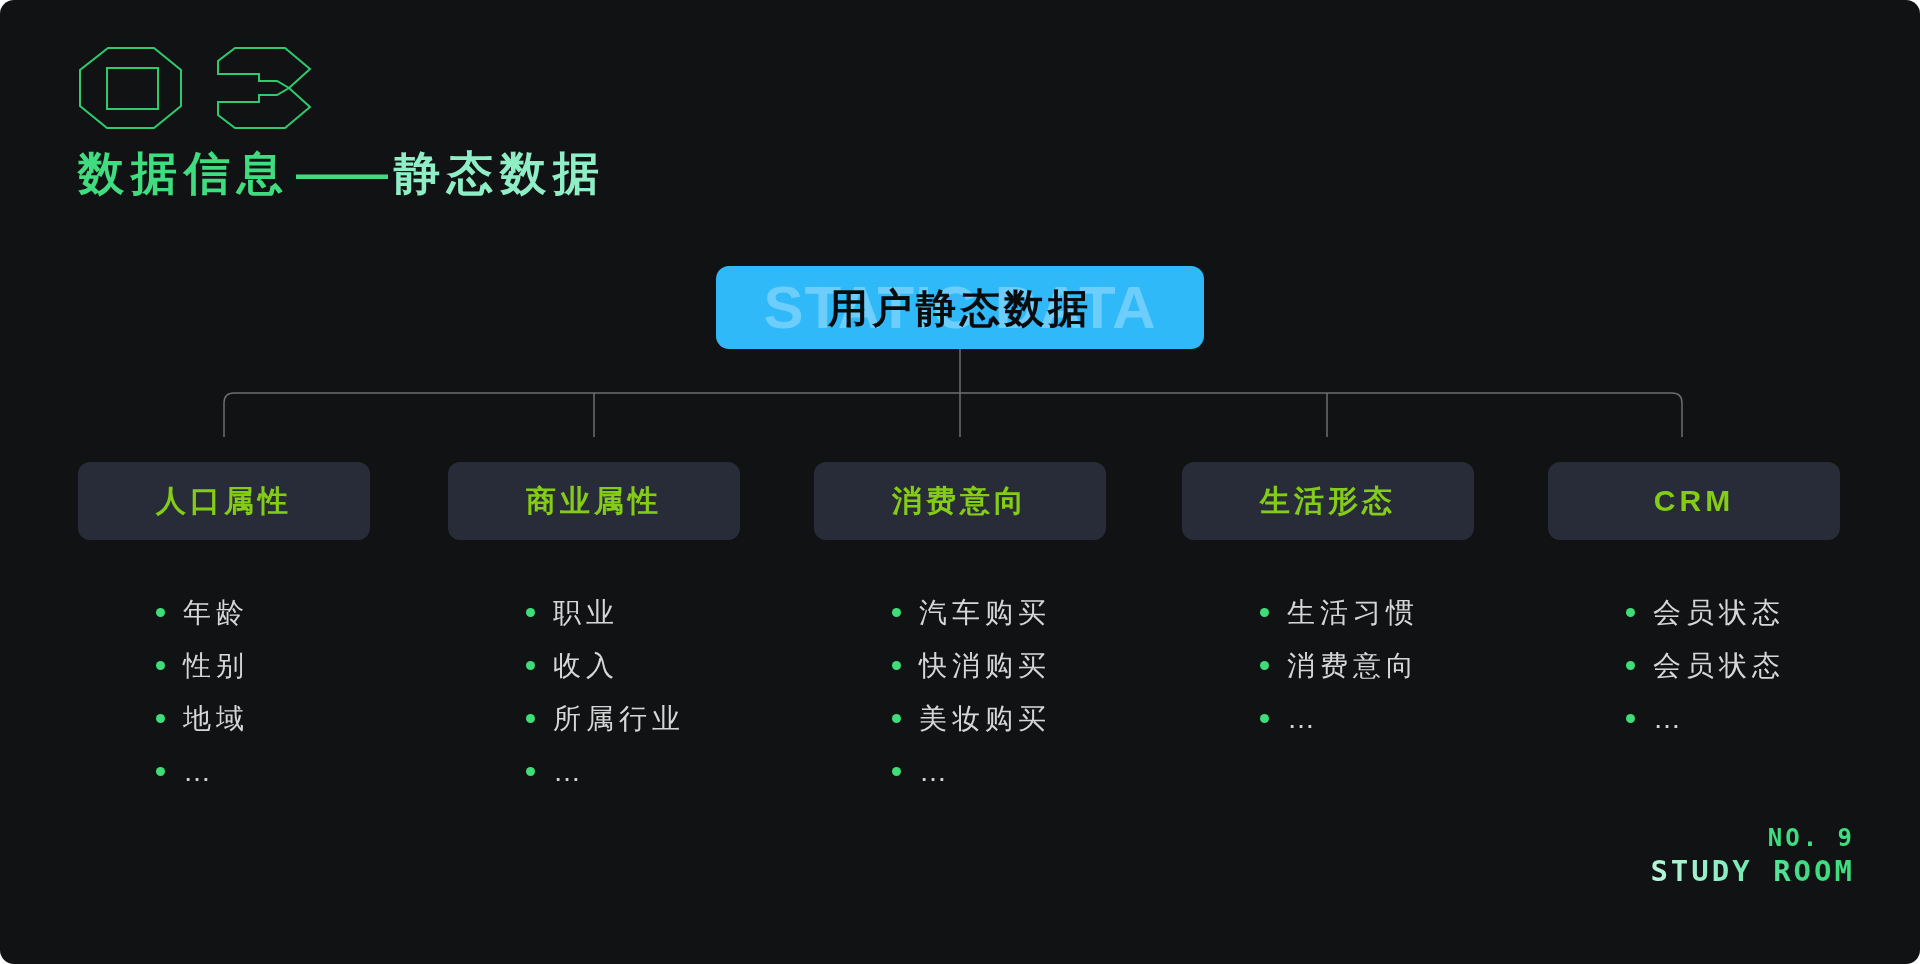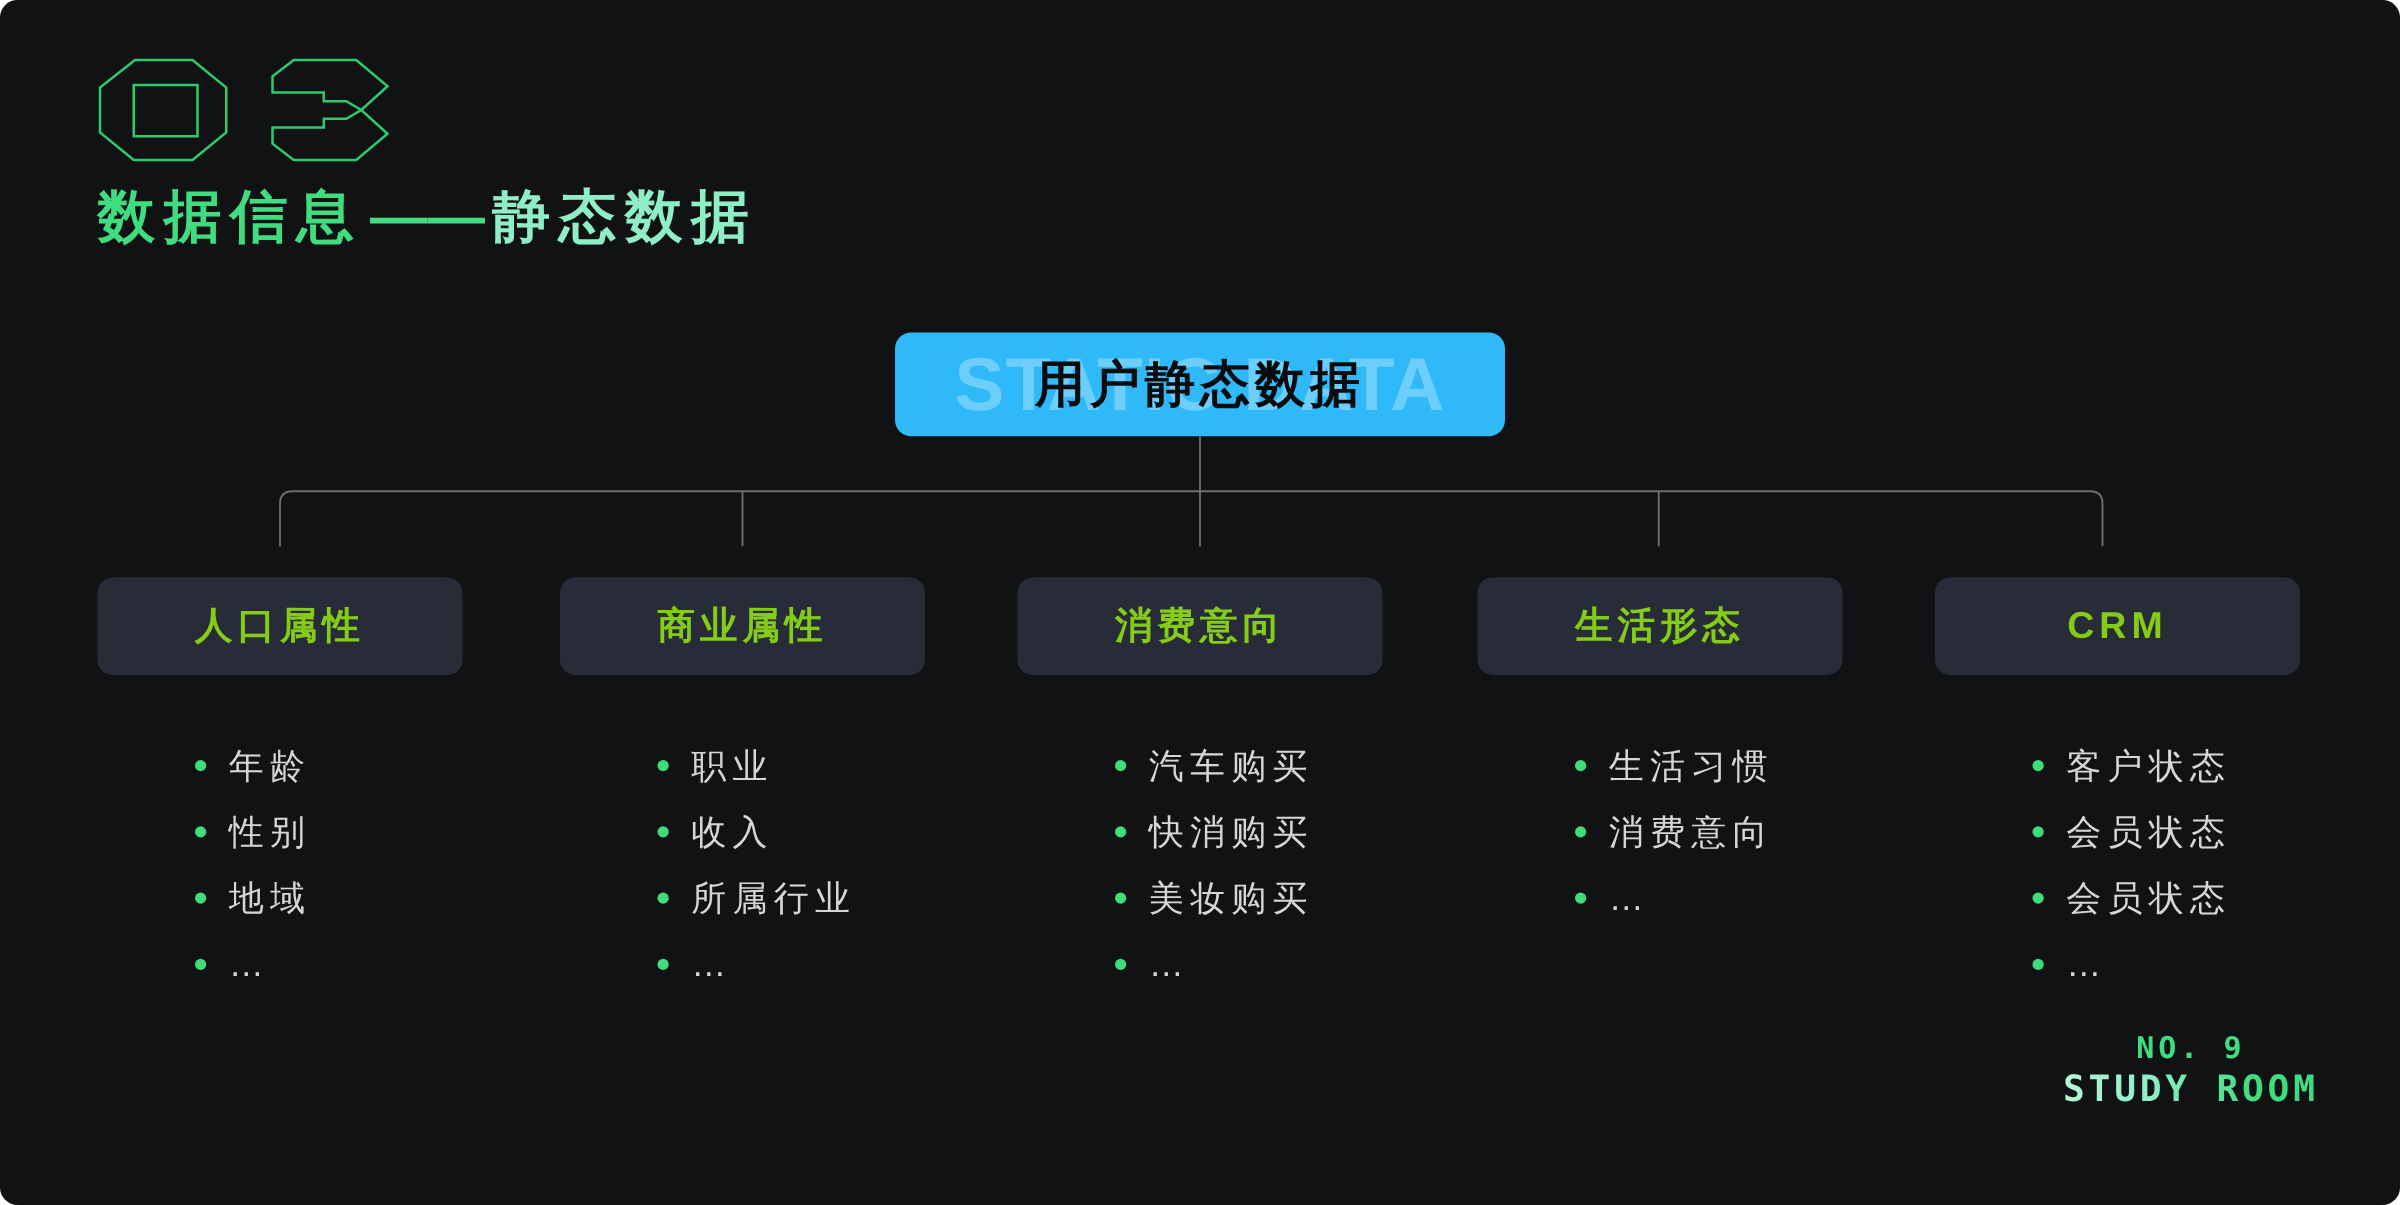--- a/index.html
+++ b/index.html
@@ -48,21 +48,21 @@
   .item-list{margin-top:46px;padding-left:78px;}
   .list-item{display:flex;align-items:center;height:53px;}
   .bullet-dot{
     width:9px;height:9px;border-radius:50%;background:#3fdd79;
     margin-right:18px;flex:0 0 auto;
   }
   .item-text{
     color:#d6d6d6;font-size:28px;letter-spacing:5px;line-height:1;white-space:nowrap;
   }
   
-  .footer{position:absolute;right:65px;bottom:76px;text-align:center;
+  .footer{position:absolute;right:65px;bottom:76px;text-align:right;
     font-family:"DejaVu Sans Mono","Liberation Mono",monospace;font-weight:bold;}
   .footer-line1{font-size:24px;letter-spacing:3px;color:#3edd80;line-height:1.1;}
   .footer-line2{
     font-size:29px;letter-spacing:3px;line-height:1.1;margin-top:5px;
     background:linear-gradient(90deg,#b7f5d9 0%,#8deec4 35%,#3edd80 75%);
     -webkit-background-clip:text;background-clip:text;color:transparent;
   }
 </style>
 </head>
 <body>
@@ -192,24 +192,20 @@
     </div>
   </div>
 
   <div class="column col-4">
     <div class="cat-box">
       <span class="cat-label">CRM</span>
     </div>
     <div class="item-list">
       <div class="list-item">
           <span class="bullet-dot"></span>
-          <span class="item-text">客户状态</span>
-        </div>
-      <div class="list-item">
-          <span class="bullet-dot"></span>
           <span class="item-text">会员状态</span>
         </div>
       <div class="list-item">
           <span class="bullet-dot"></span>
           <span class="item-text">会员状态</span>
         </div>
       <div class="list-item">
           <span class="bullet-dot"></span>
           <span class="item-text">…</span>
         </div>

